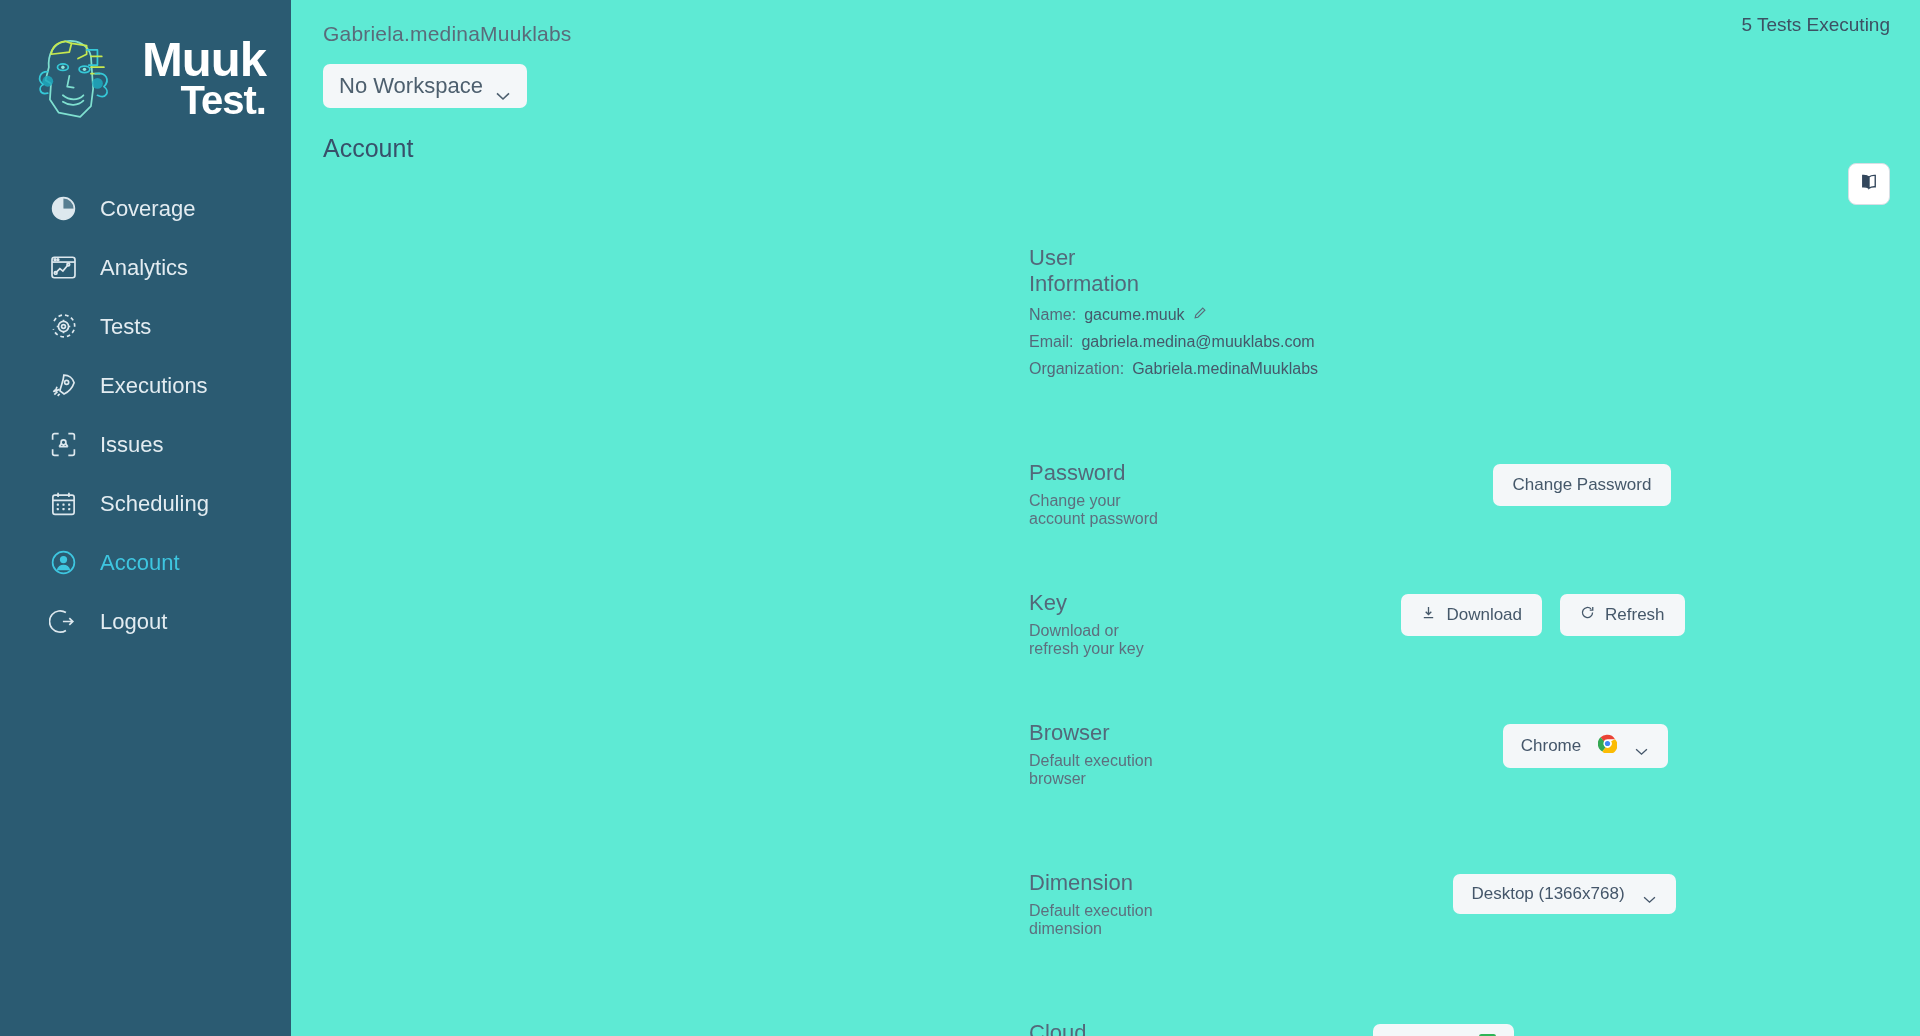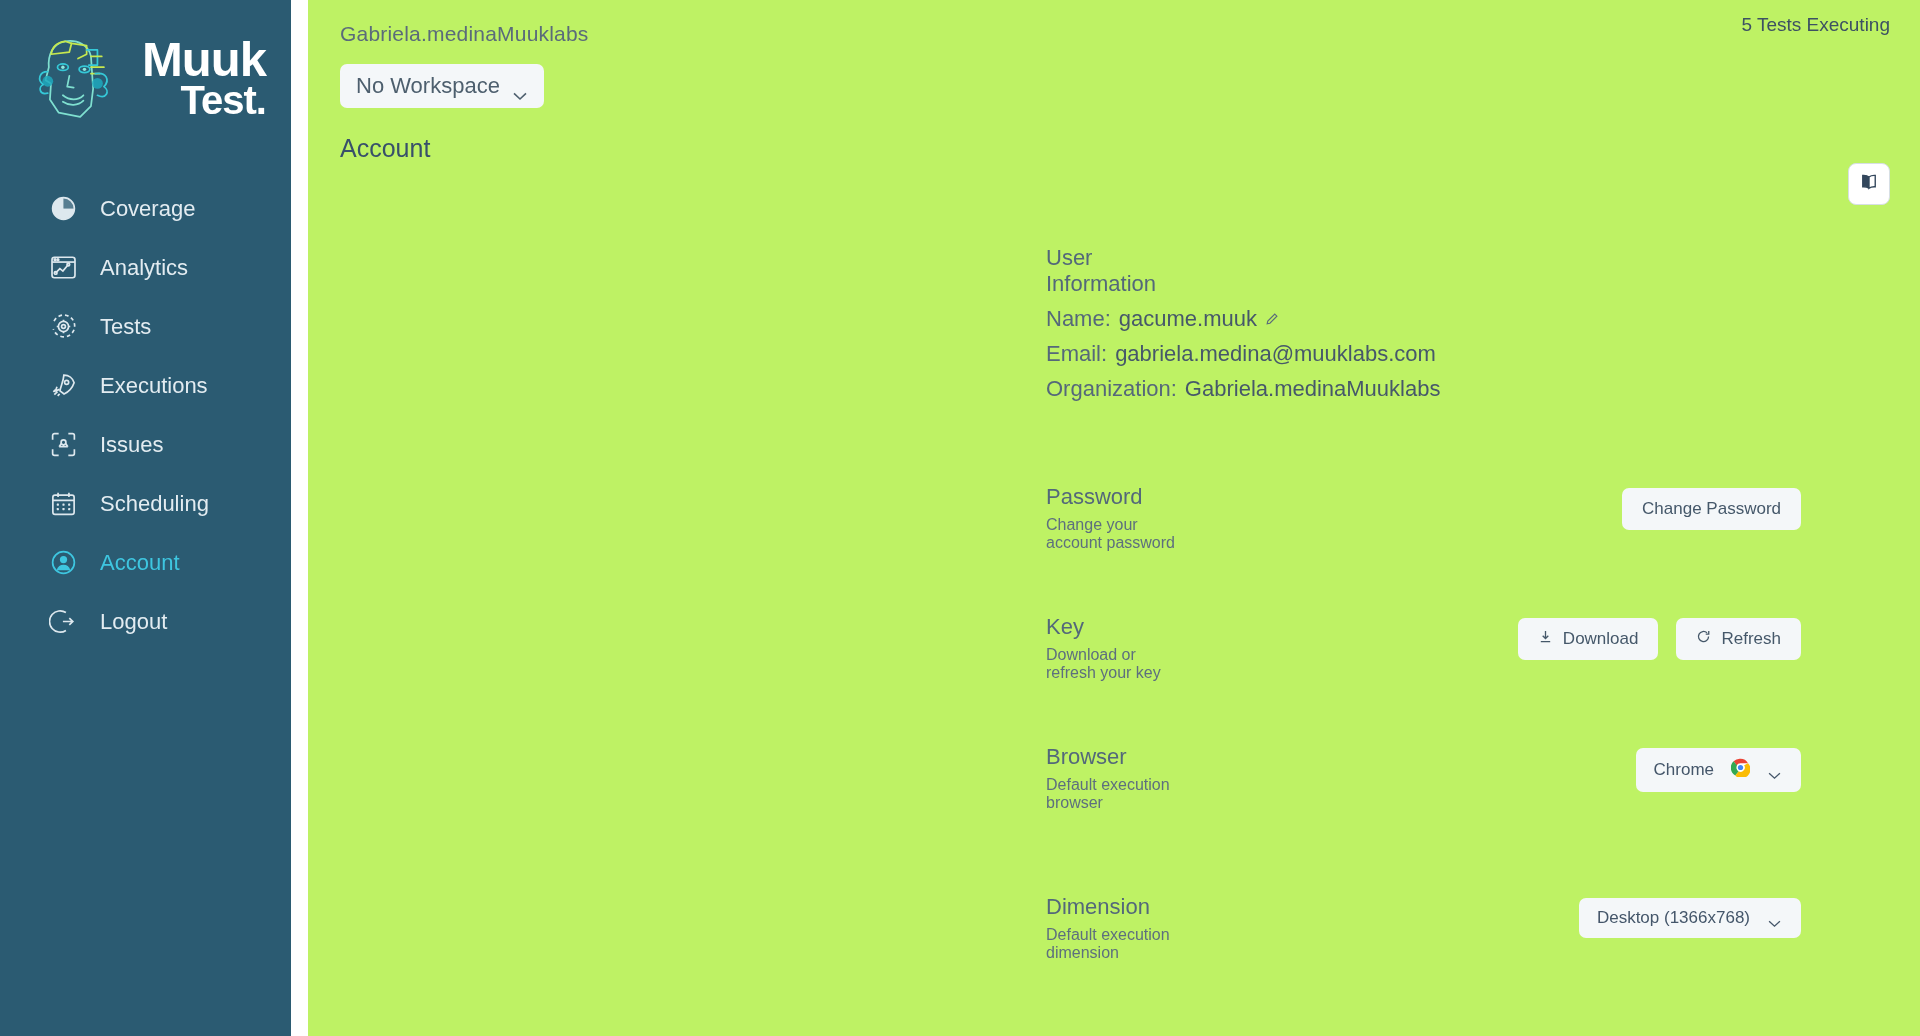--- a/index.html
+++ b/index.html
@@ -37,21 +37,21 @@
     display:flex; align-items:center; gap:22px;
     height:59px; padding-left:49px;
     color:#e3ecf1; font-size:22px; cursor:pointer;
     text-decoration:none;
   }
   .nav-item.active { color:#3ec6e0; }
   .nav-ico { width:29px; height:29px; flex:0 0 29px; display:block; }
   .nav-label { white-space:nowrap; }
 
   
-  .main { flex:1; position:relative; background:#bef264; overflow:hidden;margin-left:17px; }
+  .main { flex:1; position:relative; background:#5eead4; overflow:hidden; }
 
   .topbar {
     padding:22px 0 0 32px;
     position:relative;
   }
   .org-name {
     font-size:21px; color:#5a6b7a; letter-spacing:.2px;
   }
   .ws-select {
     margin-top:18px; display:inline-flex; align-items:center; gap:12px;
@@ -92,28 +92,28 @@
   
   .content {
     position:absolute; left:313px; top:245px;
     width:1180px;
   }
   .row {
     display:flex; align-items:flex-start;
     position:relative; min-height:40px;
   }
   .row-left { width:560px; padding-left:425px; }
-  .row-right { flex:1; display:flex; justify-content:flex-end; padding-top:4px; }
+  .row-right { flex:1; display:flex; justify-content:center; padding-top:4px; }
   .sec-title {
     font-size:22px; color:#53687a; font-weight:400; margin-bottom:6px;
     display:flex; align-items:center; gap:9px;
   }
   .sec-sub { font-size:16px; color:#5d6f7e; }
 
-  .kv { font-size:22px; color:#49596a; margin-top:9px; display:flex; gap:8px; align-items:flex-end; }
+  .kv { font-size:16px; color:#49596a; margin-top:9px; display:flex; gap:8px; align-items:flex-end; }
   .kv .k { color:#55687a; }
   .kv .v { color:#46586a; }
 
   .btn {
     display:inline-flex; align-items:center; gap:10px;
     background:#f4f7f9; border-radius:7px; border:none;
     padding:11px 20px; font-size:17px; color:#45586a; cursor:pointer;
     font-family:inherit; white-space:nowrap;
   }
   .sel {

